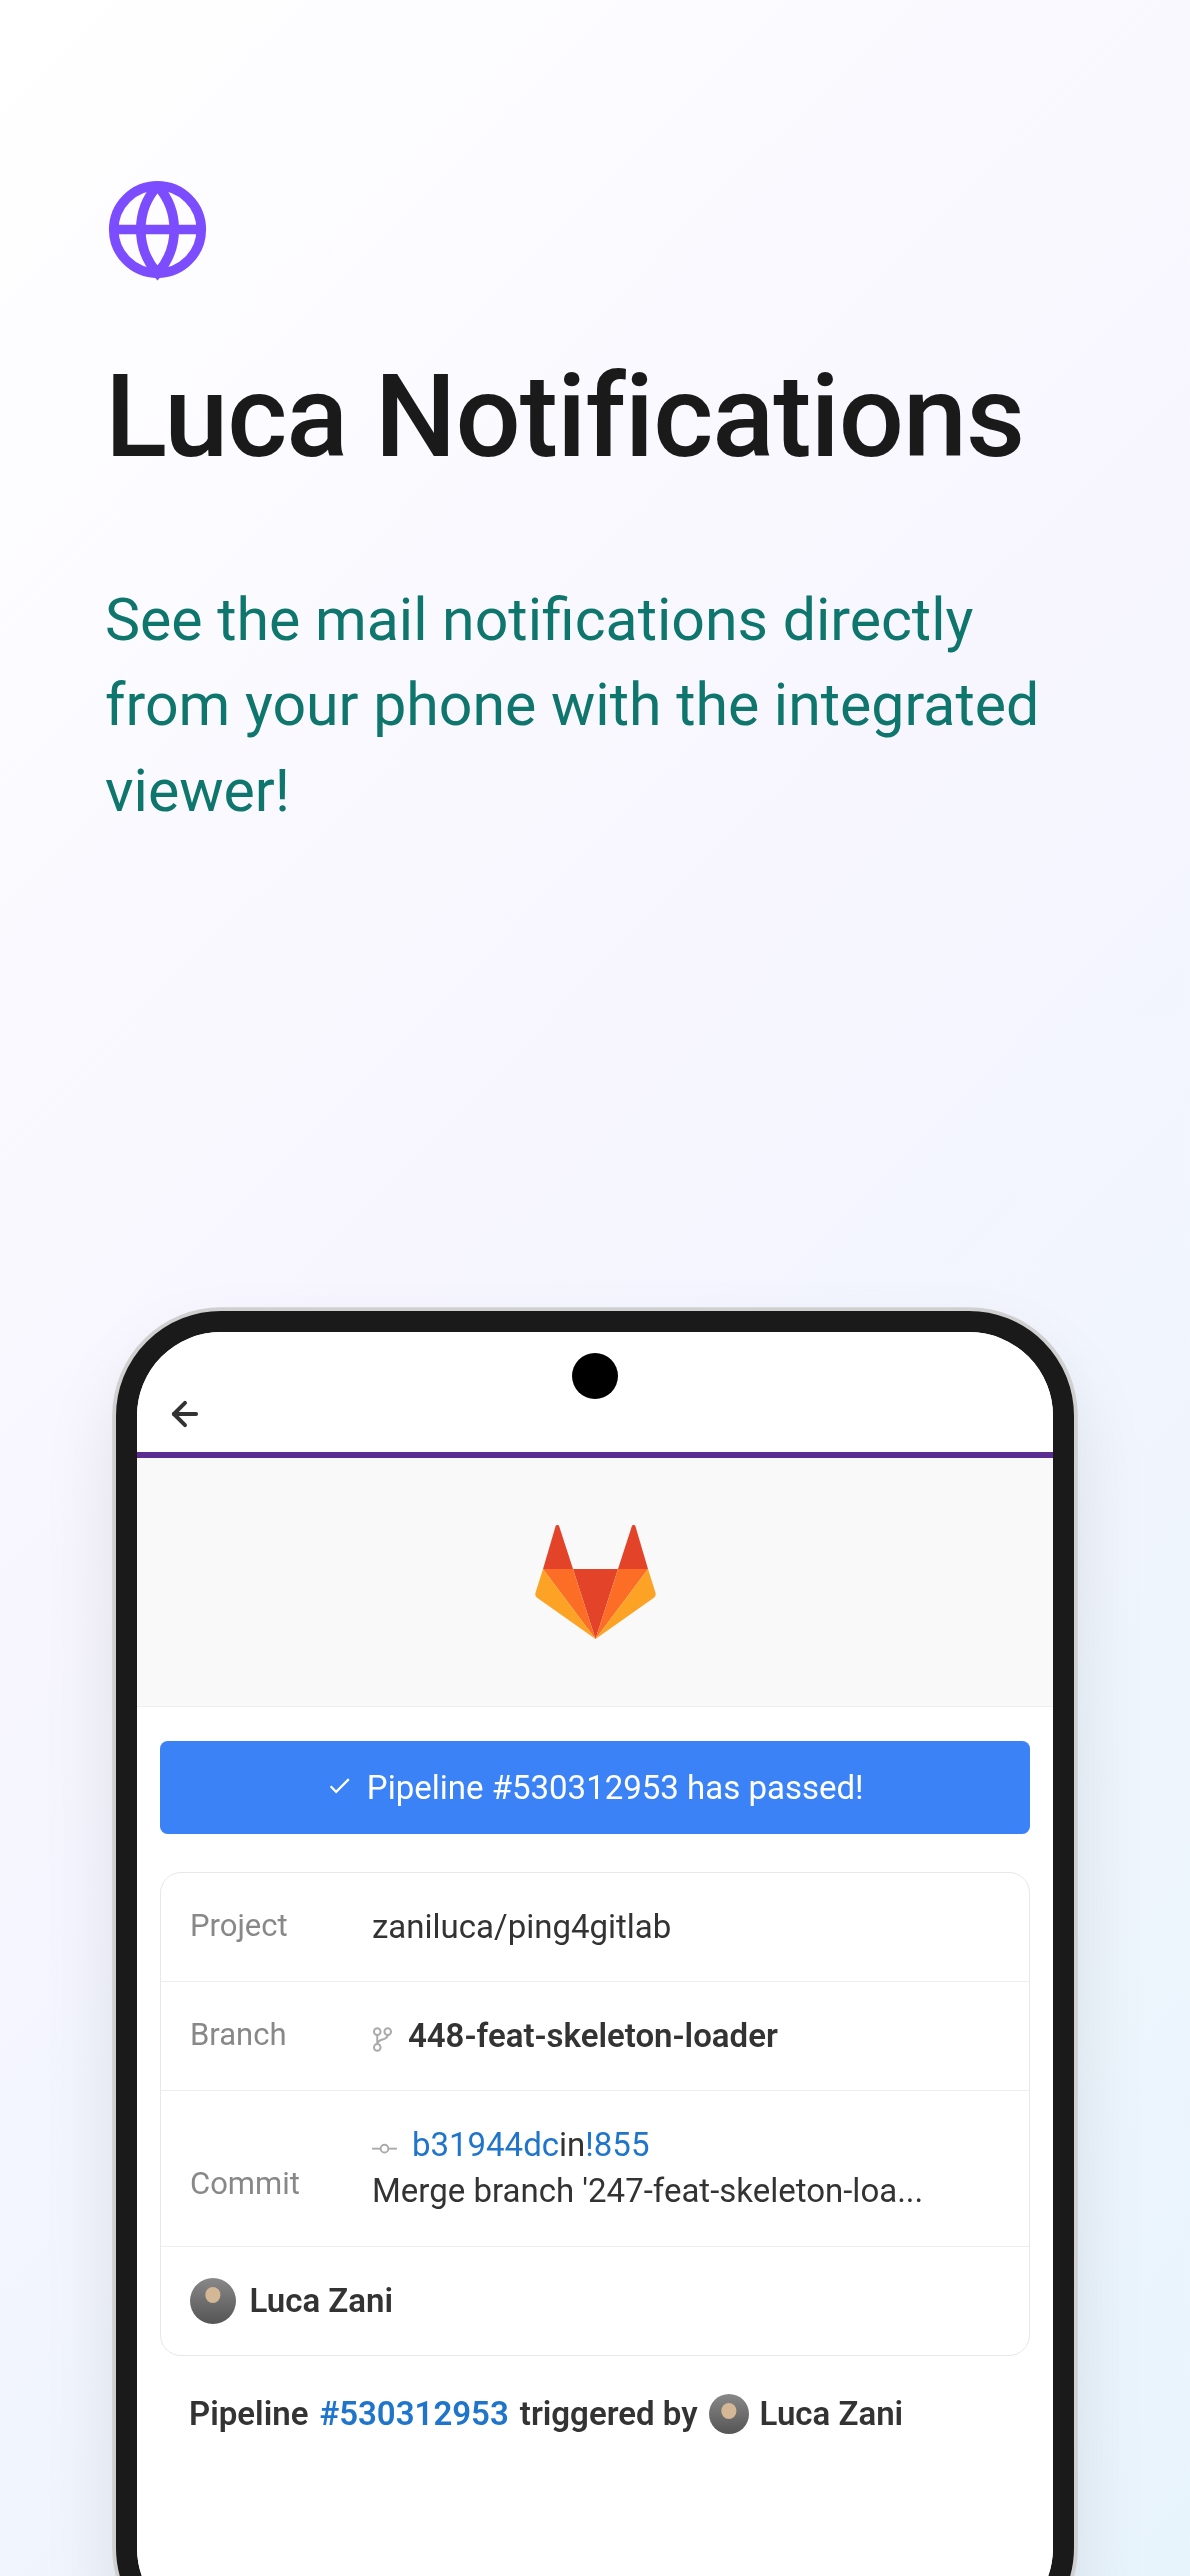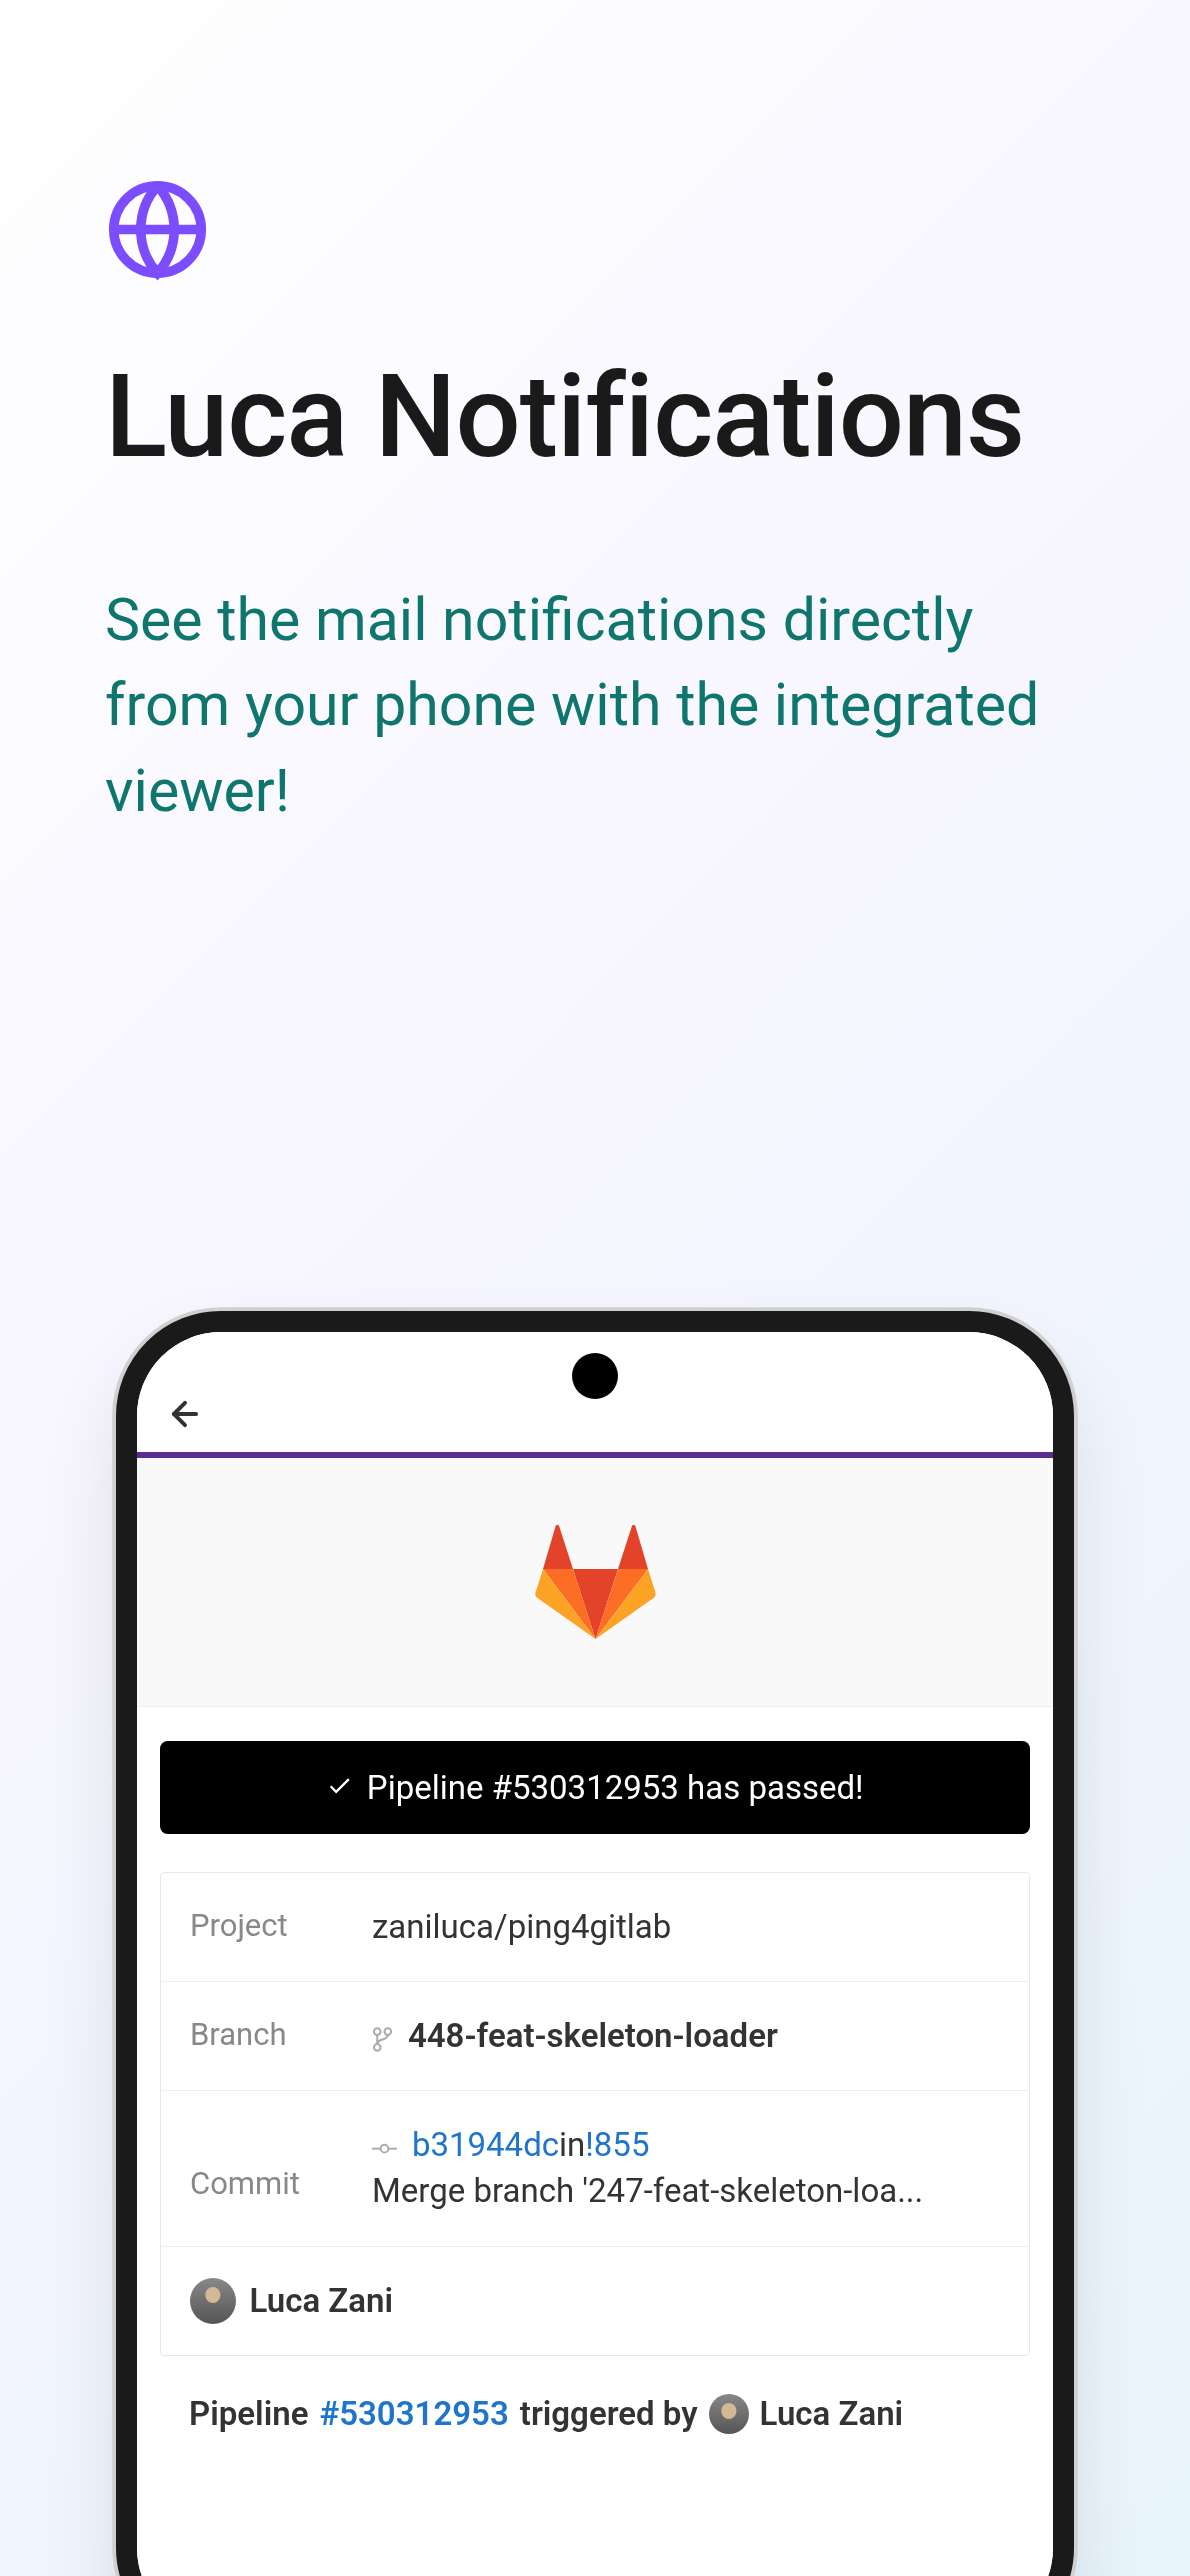--- a/index.html
+++ b/index.html
@@ -94,38 +94,38 @@
       border-bottom: 1.9px solid #eee;
     }
     .gitlab-logo {
       width: 125px;
       height: 115px;
     }
     .content-area {
       padding: 34px 23px;
     }
     .status-banner {
-      background: #000000;
+      background: #3b82f6;
       color: #fff;
       padding: 27px 19px;
       text-align: center;
       border-radius: 7.7px;
       font-size: 33px;
       display: flex;
       align-items: center;
       justify-content: center;
       gap: 13.4px;
     }
     .check-icon {
       display: inline-block;
     }
     .info-card {
       margin-top: 38px;
       border: 1.9px solid #e8e8e8;
-      border-radius: 4px;
+      border-radius: 21px;
       overflow: hidden;
     }
     .info-row {
       display: flex;
       padding: 31px 29px;
       border-bottom: 1px solid #eee;
       align-items: flex-start;
     }
     .info-row:last-child {
       border-bottom: none;

